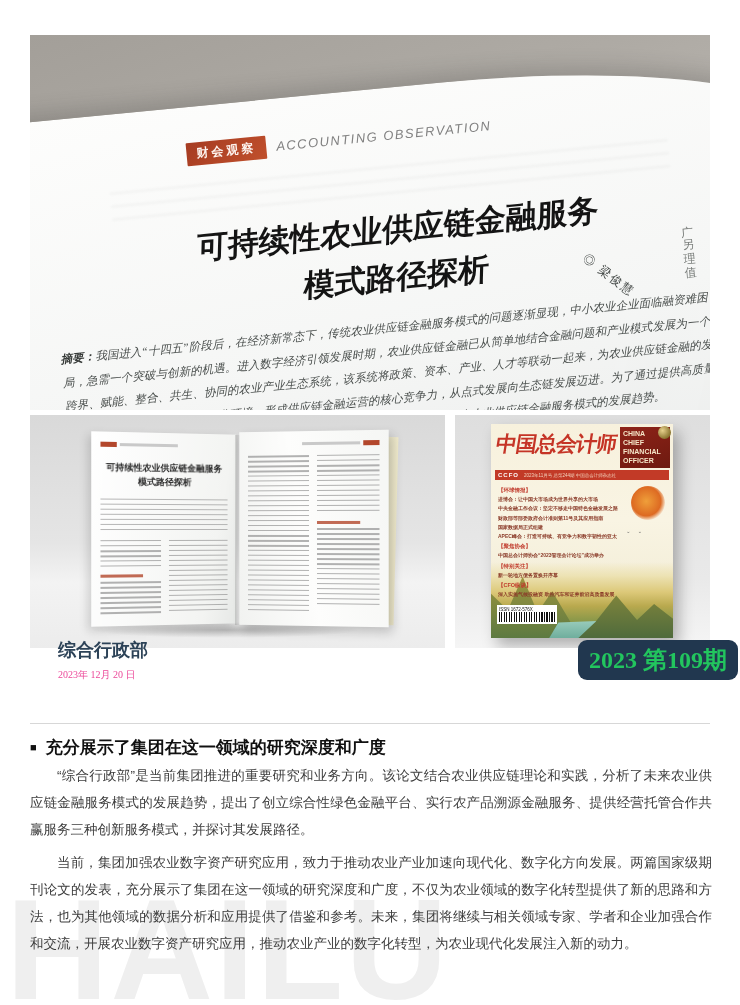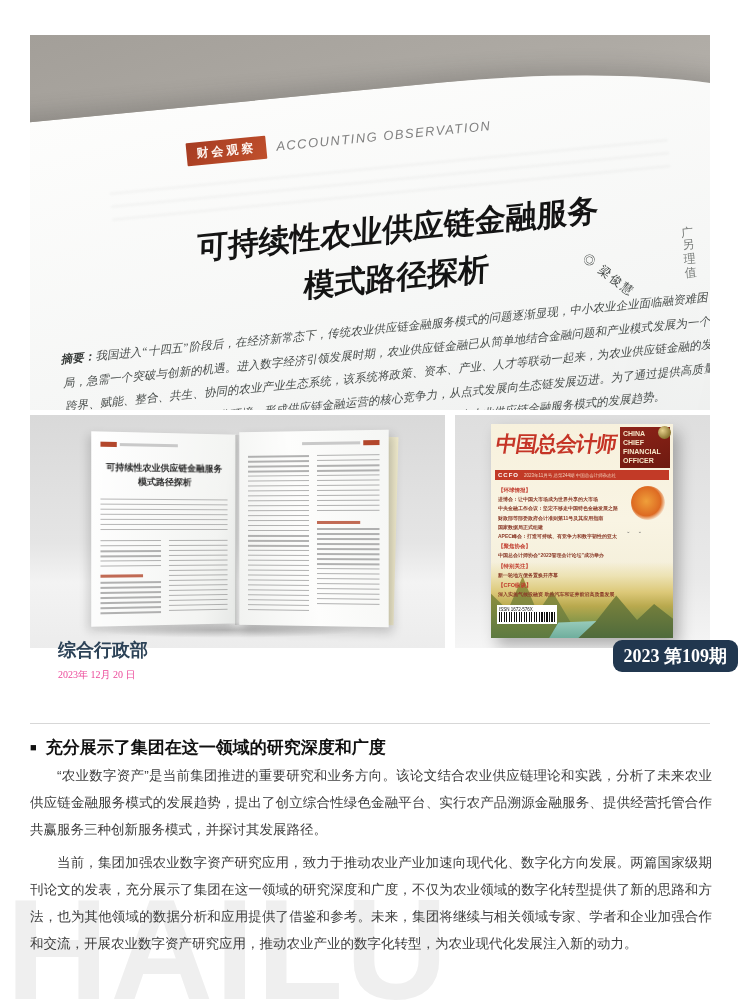--- a/index.html
+++ b/index.html
@@ -106,22 +106,22 @@
     background:linear-gradient(180deg,#9fd0c0,#6fae9d);
     clip-path:polygon(0 100%,12% 22%,88% 10%,100% 100%);}
   #cv-bc{position:absolute;left:6px;bottom:14px;width:60px;z-index:3;background:#fff;padding:2px;box-sizing:border-box;}
   #cv-issn{font-size:4.5px;color:#111;line-height:1.2;}
   #cv-bars{height:10px;background:repeating-linear-gradient(90deg,#111 0 1px,#fff 1px 2.5px);}
 
   
   #meta{position:absolute;left:30px;top:638px;width:680px;z-index:2;margin-left:28px;}
   #dept{font-family:"Liberation Serif",serif;font-size:18px;font-weight:bold;color:#2c4257;}
   #date{font-family:"Liberation Serif",serif;font-size:10px;color:#ec4899;margin-top:6px;}
-  #issue-badge{position:absolute;right:0;top:2px;background:#21374f;color:#ffffff;
-    font-family:"Liberation Serif",serif;font-weight:bold;font-size:18px;
+  #issue-badge{position:absolute;right:0;top:2px;background:#21374f;color:#22c55e;
+    font-family:"Liberation Serif",serif;font-weight:bold;font-size:24px;
     padding:4px 11px;border-radius:9px;}
 
   
   #divider{position:absolute;left:30px;top:723px;width:680px;border-top:1px solid #d7d7d7;z-index:2;}
   #headline{position:absolute;left:30px;top:736px;width:680px;font-size:17px;font-weight:bold;
     color:#111;z-index:2;}
   #headline .blt{font-size:11px;vertical-align:2px;margin-right:9px;}
   #body-text{position:absolute;left:30px;top:762px;width:682px;z-index:1;}
   .body-para{font-size:13.5px;color:#3d3d3d;line-height:2.0;text-align:justify;
     text-indent:2em;margin:0 0 6px 0;}
@@ -263,15 +263,15 @@
   <div id="date">2023年 12月 20 日</div>
   <div id="issue-badge">2023 第109期</div>
 </div>
 
 <div id="divider"></div>
 
 <div id="headline">
   <span class="blt">■</span><span>充分展示了集团在这一领域的研究深度和广度</span>
 </div>
 <div id="body-text">
-    <p class="body-para">“农业数字资产”是当前集团推进的重要研究和业务方向。该论文结合农业供应链理论和实践，分析了未来农业供应链金融服务模式的发展趋势，提出了创立综合性绿色金融平台、实行农产品溯源金融服务、提供经营托管合作共赢服务三种创新服务模式，并探讨其发展路径。</p>
+    <p class="body-para">“综合行政部”是当前集团推进的重要研究和业务方向。该论文结合农业供应链理论和实践，分析了未来农业供应链金融服务模式的发展趋势，提出了创立综合性绿色金融平台、实行农产品溯源金融服务、提供经营托管合作共赢服务三种创新服务模式，并探讨其发展路径。</p>
     <p class="body-para">当前，集团加强农业数字资产研究应用，致力于推动农业产业加速向现代化、数字化方向发展。两篇国家级期刊论文的发表，充分展示了集团在这一领域的研究深度和广度，不仅为农业领域的数字化转型提供了新的思路和方法，也为其他领域的数据分析和应用提供了借鉴和参考。未来，集团将继续与相关领域专家、学者和企业加强合作和交流，开展农业数字资产研究应用，推动农业产业的数字化转型，为农业现代化发展注入新的动力。</p>
 </div>
 
 </body></html>

